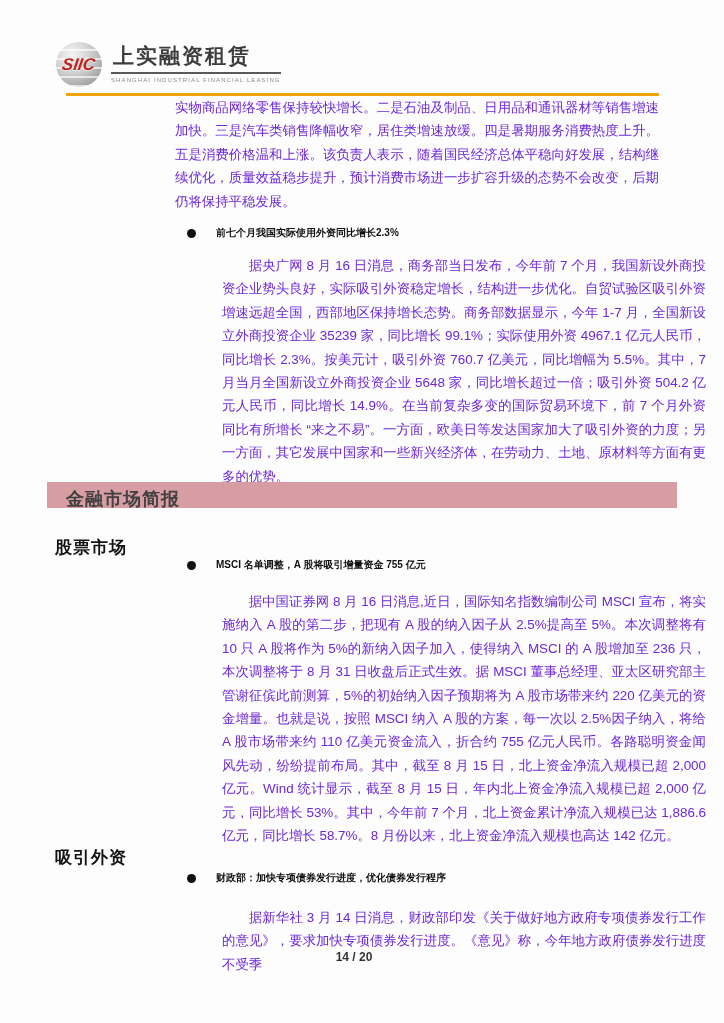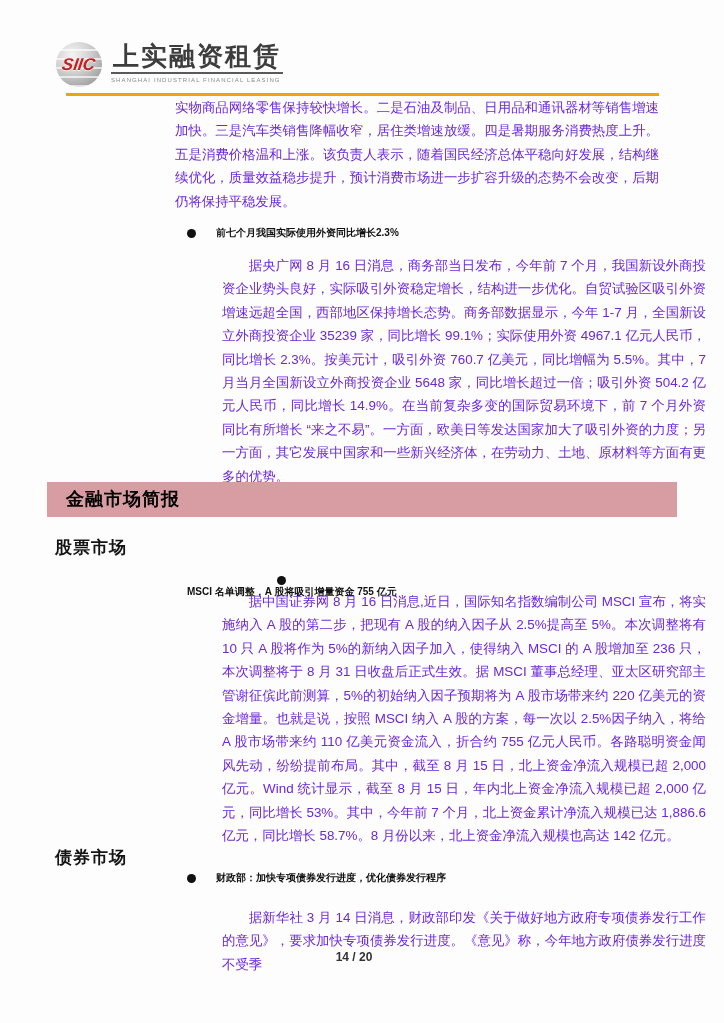--- a/index.html
+++ b/index.html
@@ -22,21 +22,21 @@
     display:flex;align-items:center;justify-content:center;
     flex:0 0 auto;
   }
   .globe span{
     color:#c42121;font-weight:bold;font-style:italic;
     font-size:17px;letter-spacing:0px;transform:skewX(-8deg);
     text-shadow:0 1px 0 rgba(255,255,255,.7);
   }
   .logo-text{margin-left:9px;padding-top:2px;}
   .logo-cn{
-    font-size:26px;font-weight:600;color:#3d3d3d;letter-spacing:2px;
+    font-size:21px;font-weight:600;color:#3d3d3d;letter-spacing:2px;
     padding:0 2px 4px 2px;border-bottom:2px solid #5a5a5a;line-height:24px;
   }
   .logo-en{
     font-size:6px;color:#8a8a8a;letter-spacing:1.1px;margin-top:3px;white-space:nowrap;
   }
   .rule{position:absolute;top:93px;left:66px;width:593px;height:3px;background:#f0a30a;}
   
   .para{
     position:absolute;left:175px;width:484px;margin:0;
     font-size:13.4px;line-height:23.4px;text-align:justify;color:#6d28d9;
@@ -44,40 +44,40 @@
   .para.indent{text-indent:2em;margin-left:47px;}
   .bullet-head{
     position:absolute;left:187px;display:flex;align-items:center;
     font-size:10px;font-weight:bold;color:#111;white-space:nowrap;
   }
   .bullet-head .dot{
     width:9px;height:9px;border-radius:50%;background:#111;
     margin-right:20px;flex:0 0 auto;
   }
   .banner{
-    position:absolute;left:47px;width:630px;height:35px;
-    background:#d89da2;color:#000000;
+    position:absolute;left:47px;width:630px;height:26px;
+    background:#d89da2;color:#404040;
     font-size:18px;font-weight:bold;line-height:35px;
     padding-left:19px;box-sizing:border-box;letter-spacing:1px;
   }
   .market-head{
     position:absolute;left:55px;
     font-size:17px;font-weight:bold;color:#141414;letter-spacing:1px;
   }
   .footer{
     position:absolute;top:950px;left:0;width:708px;
     text-align:center;font-size:12px;font-weight:bold;color:#333;
   }
   
   #para-lead{top:96px;}
   #bullet-1{top:226px;}
   #para-fdi{top:254px;}
   #banner-fin{top:482px;}
   #head-stock{top:536px;}
-  #bullet-2{top:576px;flex-direction:column;}
+  #bullet-2{top:558px;}
   #para-msci{top:590px;}
   #head-bond{top:846px;}
   #bullet-3{top:871px;font-family:Liberation Mono, monospace;}
   #para-bond{top:906px;}
 </style>
 </head>
 <body>
 
 <div class="page">
 
@@ -104,21 +104,21 @@
     <span>金融市场简报</span>
   </div>
 
   <div class="market-head" id="head-stock">股票市场</div>
   <div class="bullet-head" id="bullet-2">
     <span class="dot"></span>
     <span>MSCI 名单调整，A 股将吸引增量资金 755 亿元</span>
   </div>
   <p class="para indent" id="para-msci">据中国证券网 8 月 16 日消息,近日，国际知名指数编制公司 MSCI 宣布，将实施纳入 A 股的第二步，把现有 A 股的纳入因子从 2.5%提高至 5%。本次调整将有 10 只 A 股将作为 5%的新纳入因子加入，使得纳入 MSCI 的 A 股增加至 236 只，本次调整将于 8 月 31 日收盘后正式生效。据 MSCI 董事总经理、亚太区研究部主管谢征傧此前测算，5%的初始纳入因子预期将为 A 股市场带来约 220 亿美元的资金增量。也就是说，按照 MSCI 纳入 A 股的方案，每一次以 2.5%因子纳入，将给 A 股市场带来约 110 亿美元资金流入，折合约 755 亿元人民币。各路聪明资金闻风先动，纷纷提前布局。其中，截至 8 月 15 日，北上资金净流入规模已超 2,000 亿元。Wind 统计显示，截至 8 月 15 日，年内北上资金净流入规模已超 2,000 亿元，同比增长 53%。其中，今年前 7 个月，北上资金累计净流入规模已达 1,886.6 亿元，同比增长 58.7%。8 月份以来，北上资金净流入规模也高达 142 亿元。</p>
 
-  <div class="market-head" id="head-bond">债券市场</div>
+  <div class="market-head" id="head-bond">吸引外资</div>
   <div class="bullet-head" id="bullet-3">
     <span class="dot"></span>
     <span>财政部：加快专项债券发行进度，优化债券发行程序</span>
   </div>
   <p class="para indent" id="para-bond">据新华社 3 月 14 日消息，财政部印发《关于做好地方政府专项债券发行工作的意见》，要求加快专项债券发行进度。《意见》称，今年地方政府债券发行进度不受季</p>
 
   <div class="footer">14 / 20</div>
 
 </div>
 

